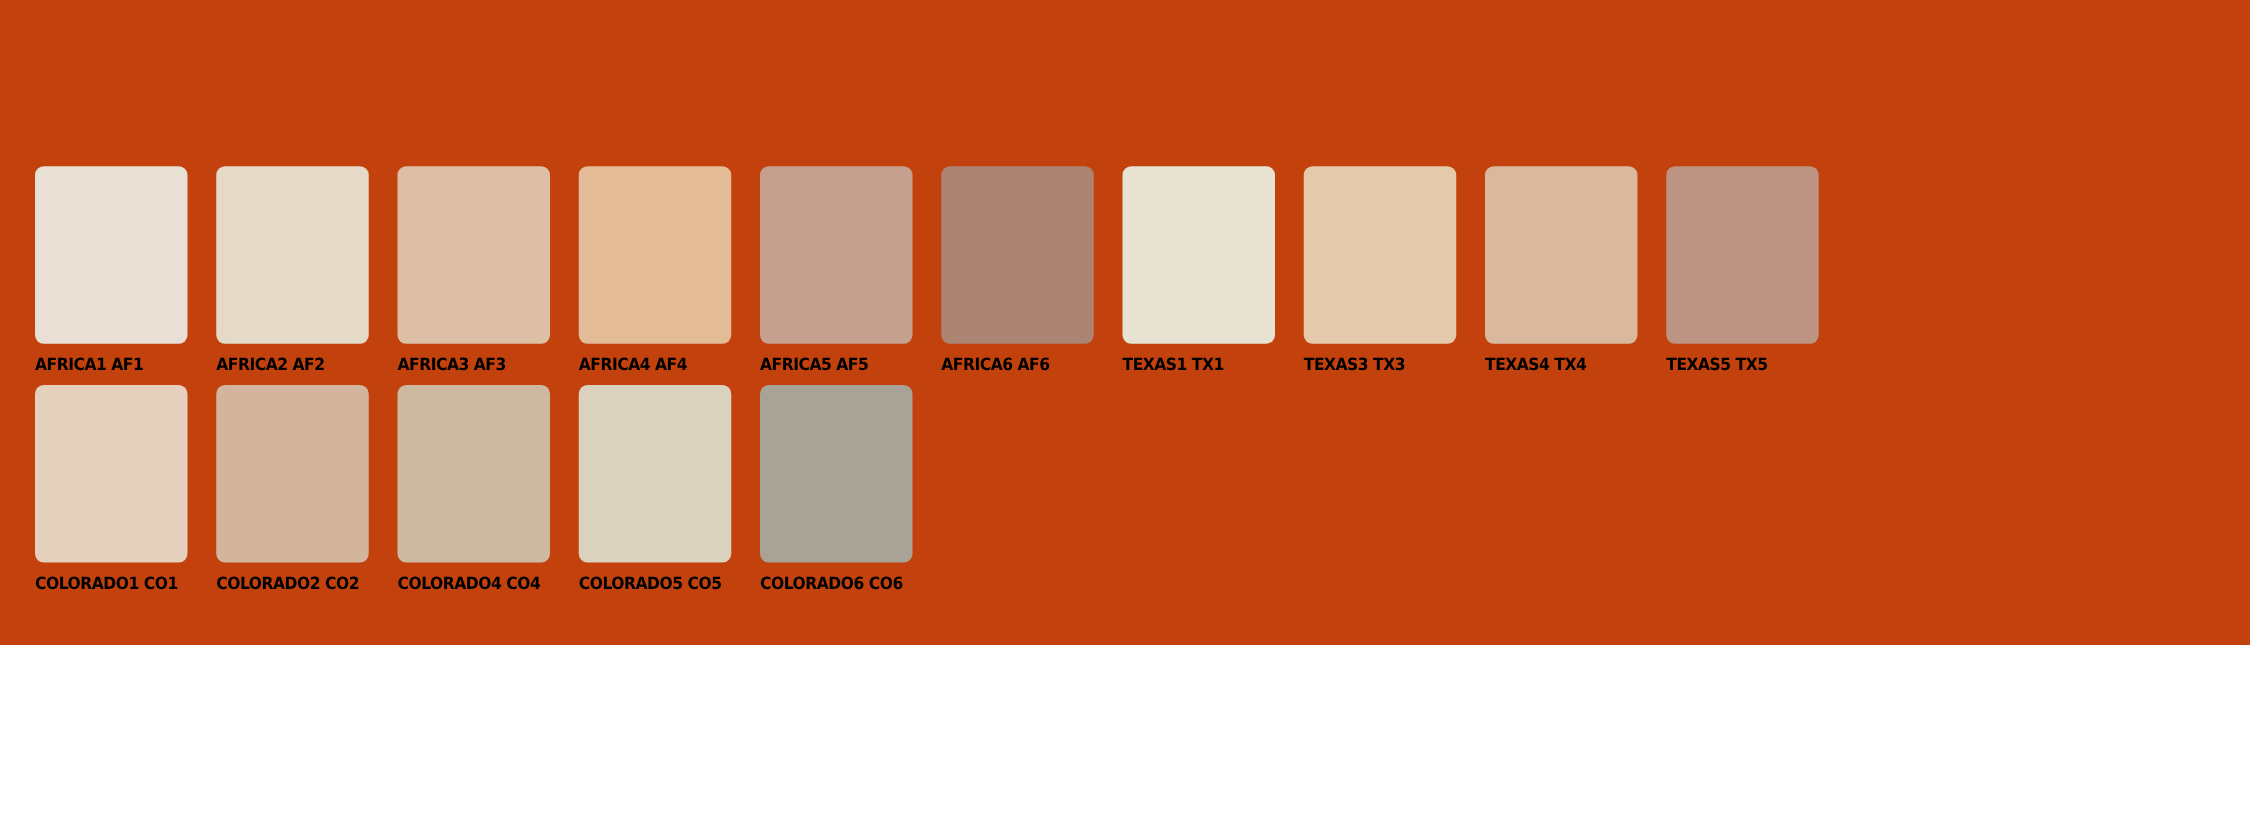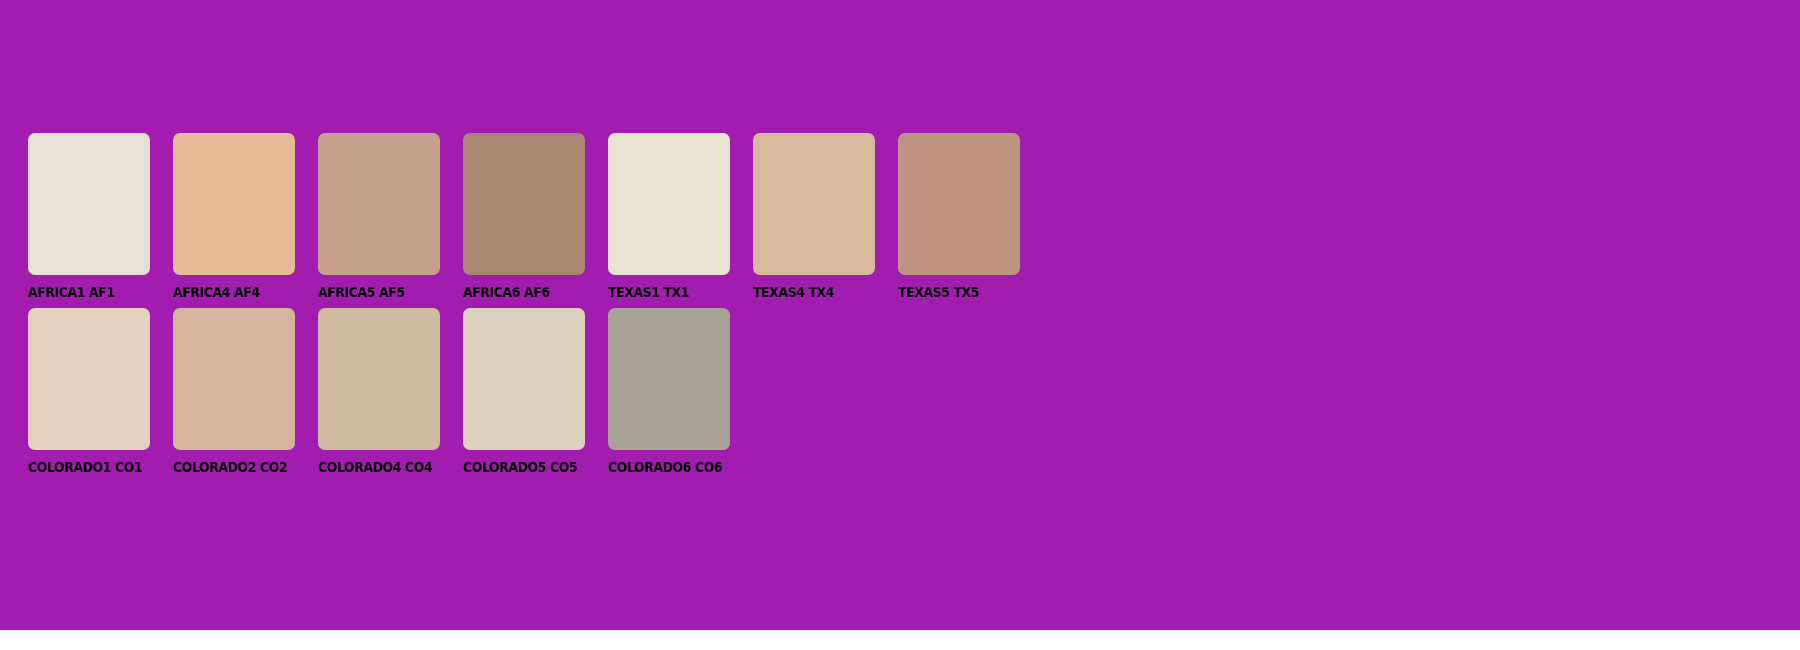--- a/index.html
+++ b/index.html
@@ -13,22 +13,22 @@
     height: 650px;
     font-family: "Liberation Sans", sans-serif;
     overflow: hidden;
     position: relative;
   }
   #palette-board {
     position: absolute;
     left: 0;
     top: 0;
     width: 1800px;
-    height: 630px;
-    background: #a21caf;
+    height: 516px;
+    background: #c2410c;
   }
   .swatch-row {
     position: absolute;
     left: 28px;
     display: flex;
     flex-direction: row;
     align-items: flex-start;
   }
   #swatch-row-1 { top: 133px; }
   #swatch-row-2 { top: 308px; }
@@ -61,34 +61,46 @@
 </head>
 <body>
 
 <div id="palette-board">
   <div class="swatch-row" id="swatch-row-1">
       <div class="swatch-cell">
         <div class="swatch-chip" style="background: rgb(232, 224, 213);"></div>
         <div class="swatch-label">AFRICA1 AF1</div>
       </div>
       <div class="swatch-cell">
+        <div class="swatch-chip" style="background: rgb(229, 218, 200);"></div>
+        <div class="swatch-label">AFRICA2 AF2</div>
+      </div>
+      <div class="swatch-cell">
+        <div class="swatch-chip" style="background: rgb(221, 191, 166);"></div>
+        <div class="swatch-label">AFRICA3 AF3</div>
+      </div>
+      <div class="swatch-cell">
         <div class="swatch-chip" style="background: rgb(227, 187, 150);"></div>
         <div class="swatch-label">AFRICA4 AF4</div>
       </div>
       <div class="swatch-cell">
         <div class="swatch-chip" style="background: rgb(198, 160, 142);"></div>
         <div class="swatch-label">AFRICA5 AF5</div>
       </div>
       <div class="swatch-cell">
         <div class="swatch-chip" style="background: rgb(171, 132, 115);"></div>
         <div class="swatch-label">AFRICA6 AF6</div>
       </div>
       <div class="swatch-cell">
         <div class="swatch-chip" style="background: rgb(232, 226, 210);"></div>
         <div class="swatch-label">TEXAS1 TX1</div>
+      </div>
+      <div class="swatch-cell">
+        <div class="swatch-chip" style="background: rgb(229, 201, 171);"></div>
+        <div class="swatch-label">TEXAS3 TX3</div>
       </div>
       <div class="swatch-cell">
         <div class="swatch-chip" style="background: rgb(218, 184, 157);"></div>
         <div class="swatch-label">TEXAS4 TX4</div>
       </div>
       <div class="swatch-cell">
         <div class="swatch-chip" style="background: rgb(189, 147, 130);"></div>
         <div class="swatch-label">TEXAS5 TX5</div>
       </div>
     </div>

